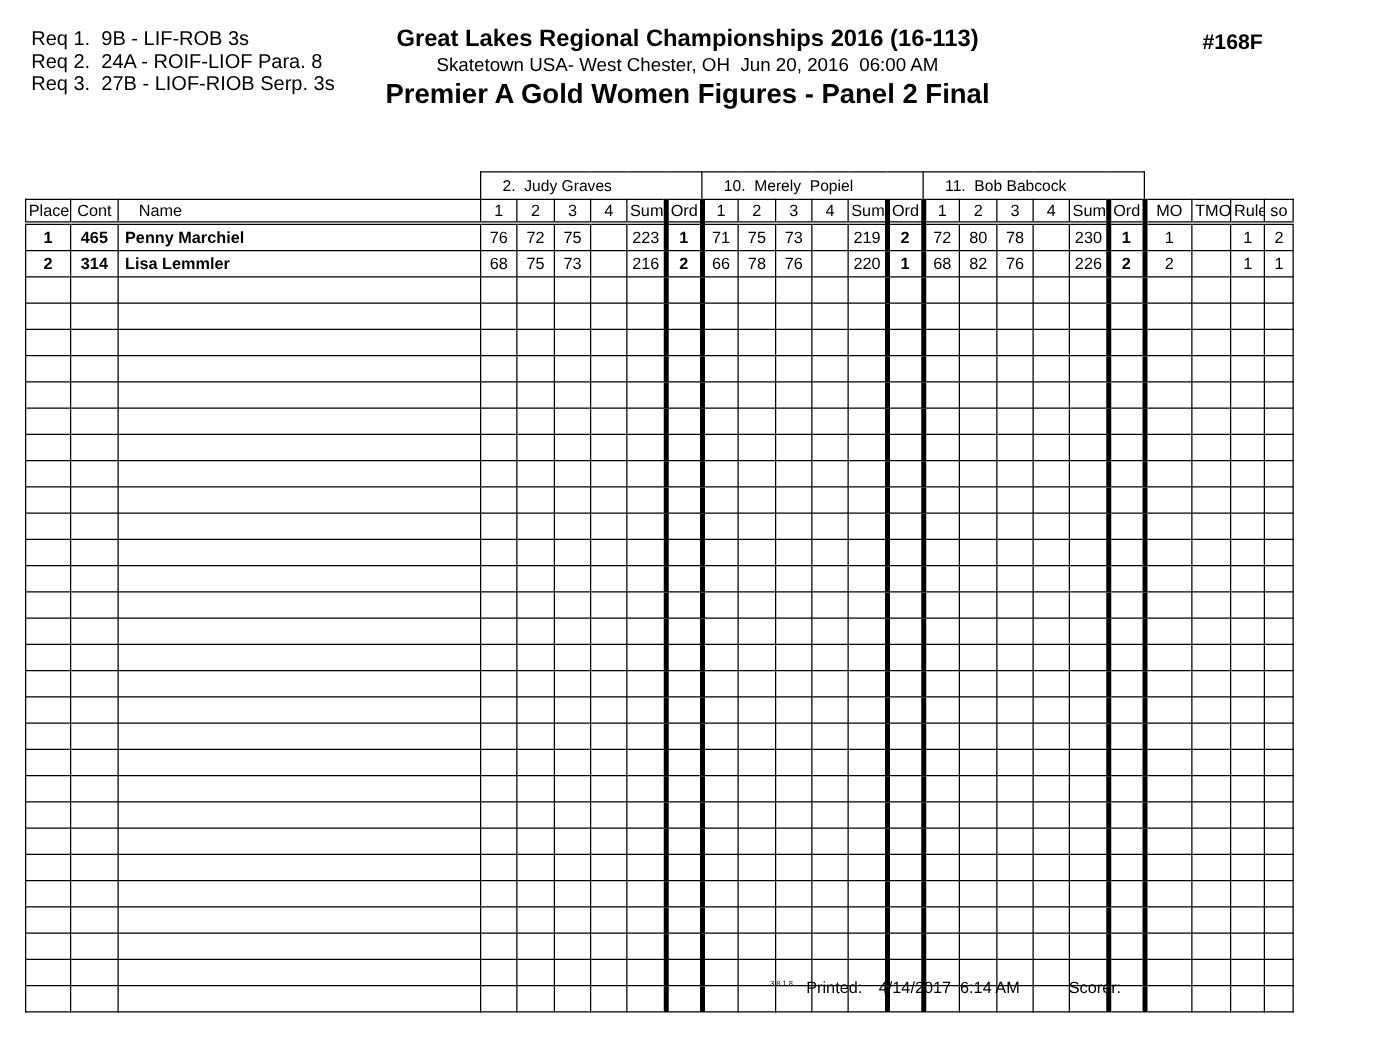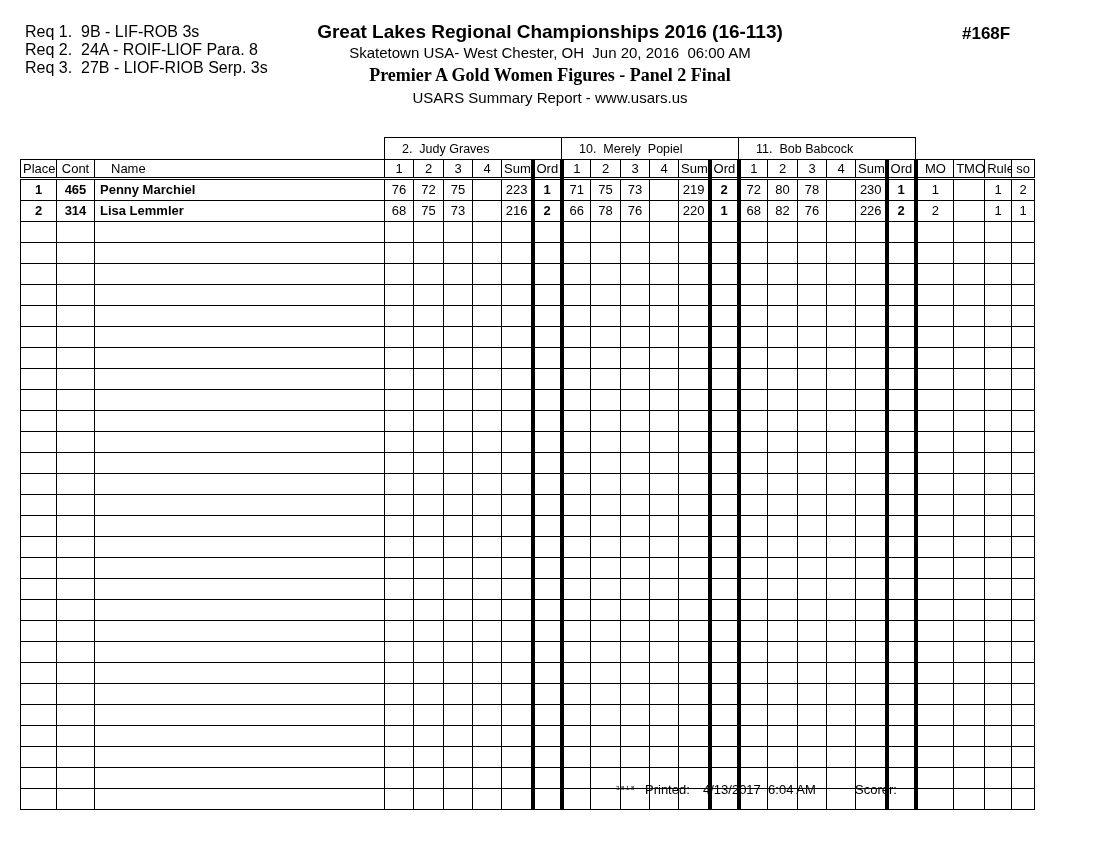--- a/index.html
+++ b/index.html
@@ -8,21 +8,21 @@
     font-family:"Liberation Sans","DejaVu Sans",sans-serif;color:#000;
   }
   .abs{position:absolute;}
   .pre{white-space:pre;}
 
   
   #req-block{left:25px;top:23px;font-size:16px;line-height:18px;}
   #title-block{left:0;top:20px;width:1100px;text-align:center;}
   #title-line1{font-size:19px;font-weight:bold;line-height:23px;}
   #title-line2{font-size:15px;line-height:20px;}
-  #title-line3{font-size:18px;font-weight:bold;line-height:24px;font-family:Liberation Serif, serif;}
+  #title-line3{font-size:22px;font-weight:bold;line-height:24px;}
   #title-line4{font-size:15px;line-height:21px;}
   #event-number{left:962px;top:24px;font-size:17px;font-weight:bold;}
 
   
   #table-wrap{left:20px;top:137px;}
   table{border-collapse:collapse;table-layout:fixed;width:1014px;}
   td,th{
     border:1px solid #000;font-size:13px;font-weight:normal;
     height:20px;padding:0 2px;overflow:hidden;white-space:nowrap;
     text-align:center;vertical-align:middle;line-height:14px;
@@ -52,21 +52,20 @@
 <div class="abs" id="req-block">
   <div class="pre">Req 1.  9B - LIF-ROB 3s</div>
   <div class="pre">Req 2.  24A - ROIF-LIOF Para. 8</div>
   <div class="pre">Req 3.  27B - LIOF-RIOB Serp. 3s</div>
 </div>
 
 <div class="abs" id="title-block">
   <div id="title-line1">Great Lakes Regional Championships 2016 (16-113)</div>
   <div id="title-line2" class="pre">Skatetown USA- West Chester, OH  Jun 20, 2016  06:00 AM</div>
   <div id="title-line3">Premier A Gold Women Figures - Panel 2 Final</div>
-  <div id="title-line4">USARS Summary Report - www.usars.us</div>
 </div>
 
 <div class="abs" id="event-number">#168F</div>
 
 <div class="abs" id="table-wrap">
   <table id="score-table">
     <colgroup id="cols">
         <col style="width: 36px;">
         <col style="width: 38px;">
         <col style="width: 290px;">
@@ -938,15 +937,15 @@
           <td></td>
           <td></td>
         </tr>
       </tbody>
   </table>
 </div>
 
 <div class="abs" id="footer">
   <span id="footer-version">3.8.1.8</span>
   <span id="footer-printed-label">Printed:</span>
-  <span id="footer-printed-value">4/13/2017  6:04 AM</span>
+  <span id="footer-printed-value">4/14/2017  6:14 AM</span>
   <span id="footer-scorer-label">Scorer:</span>
 </div>
 
 </body></html>

